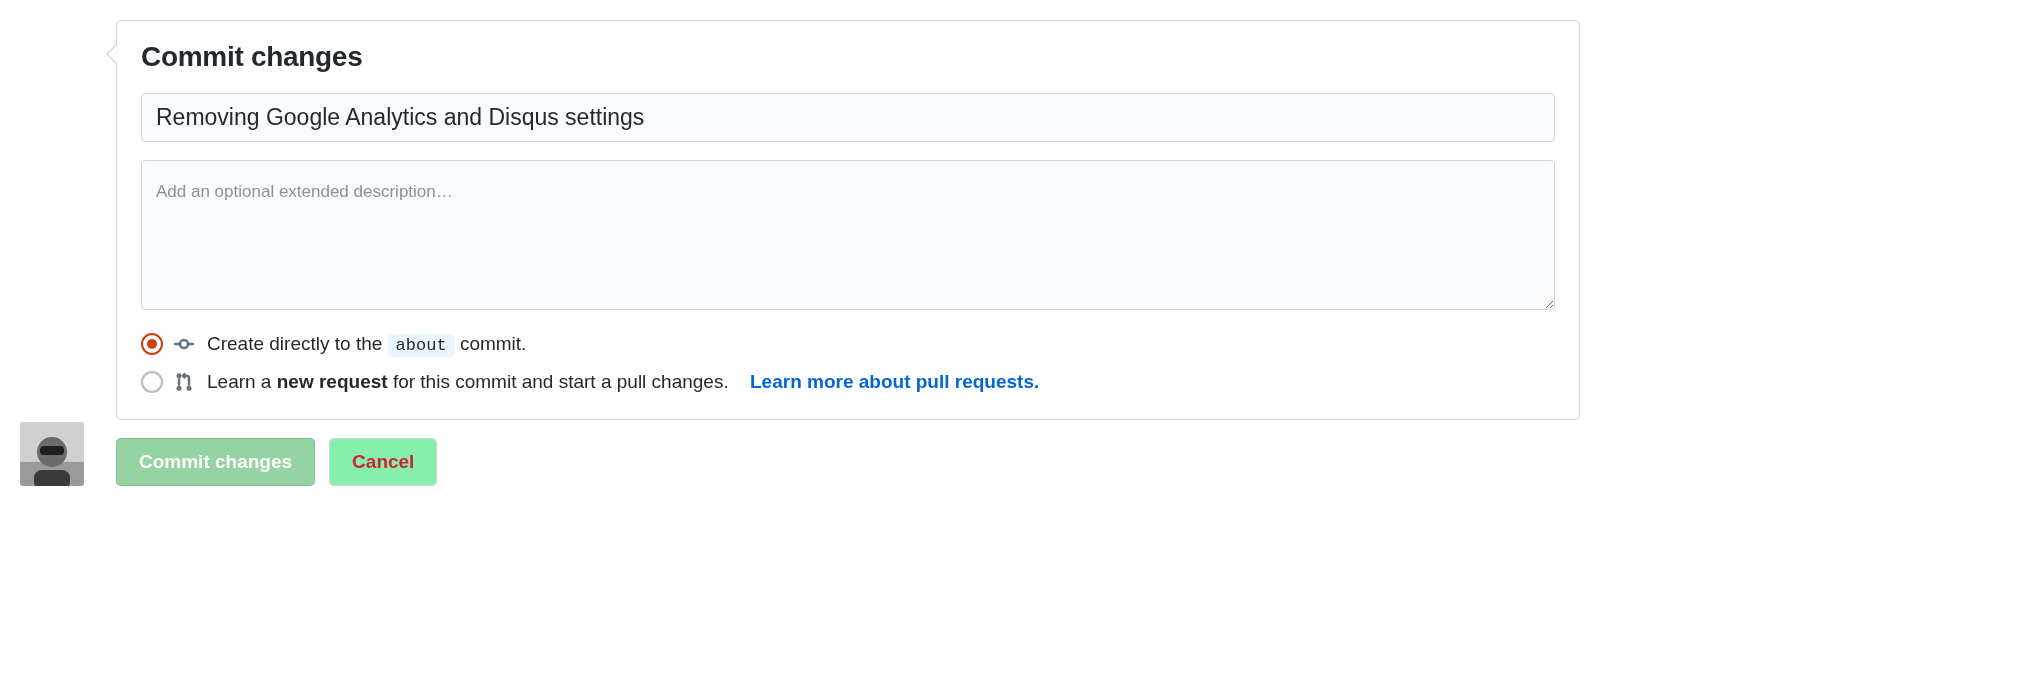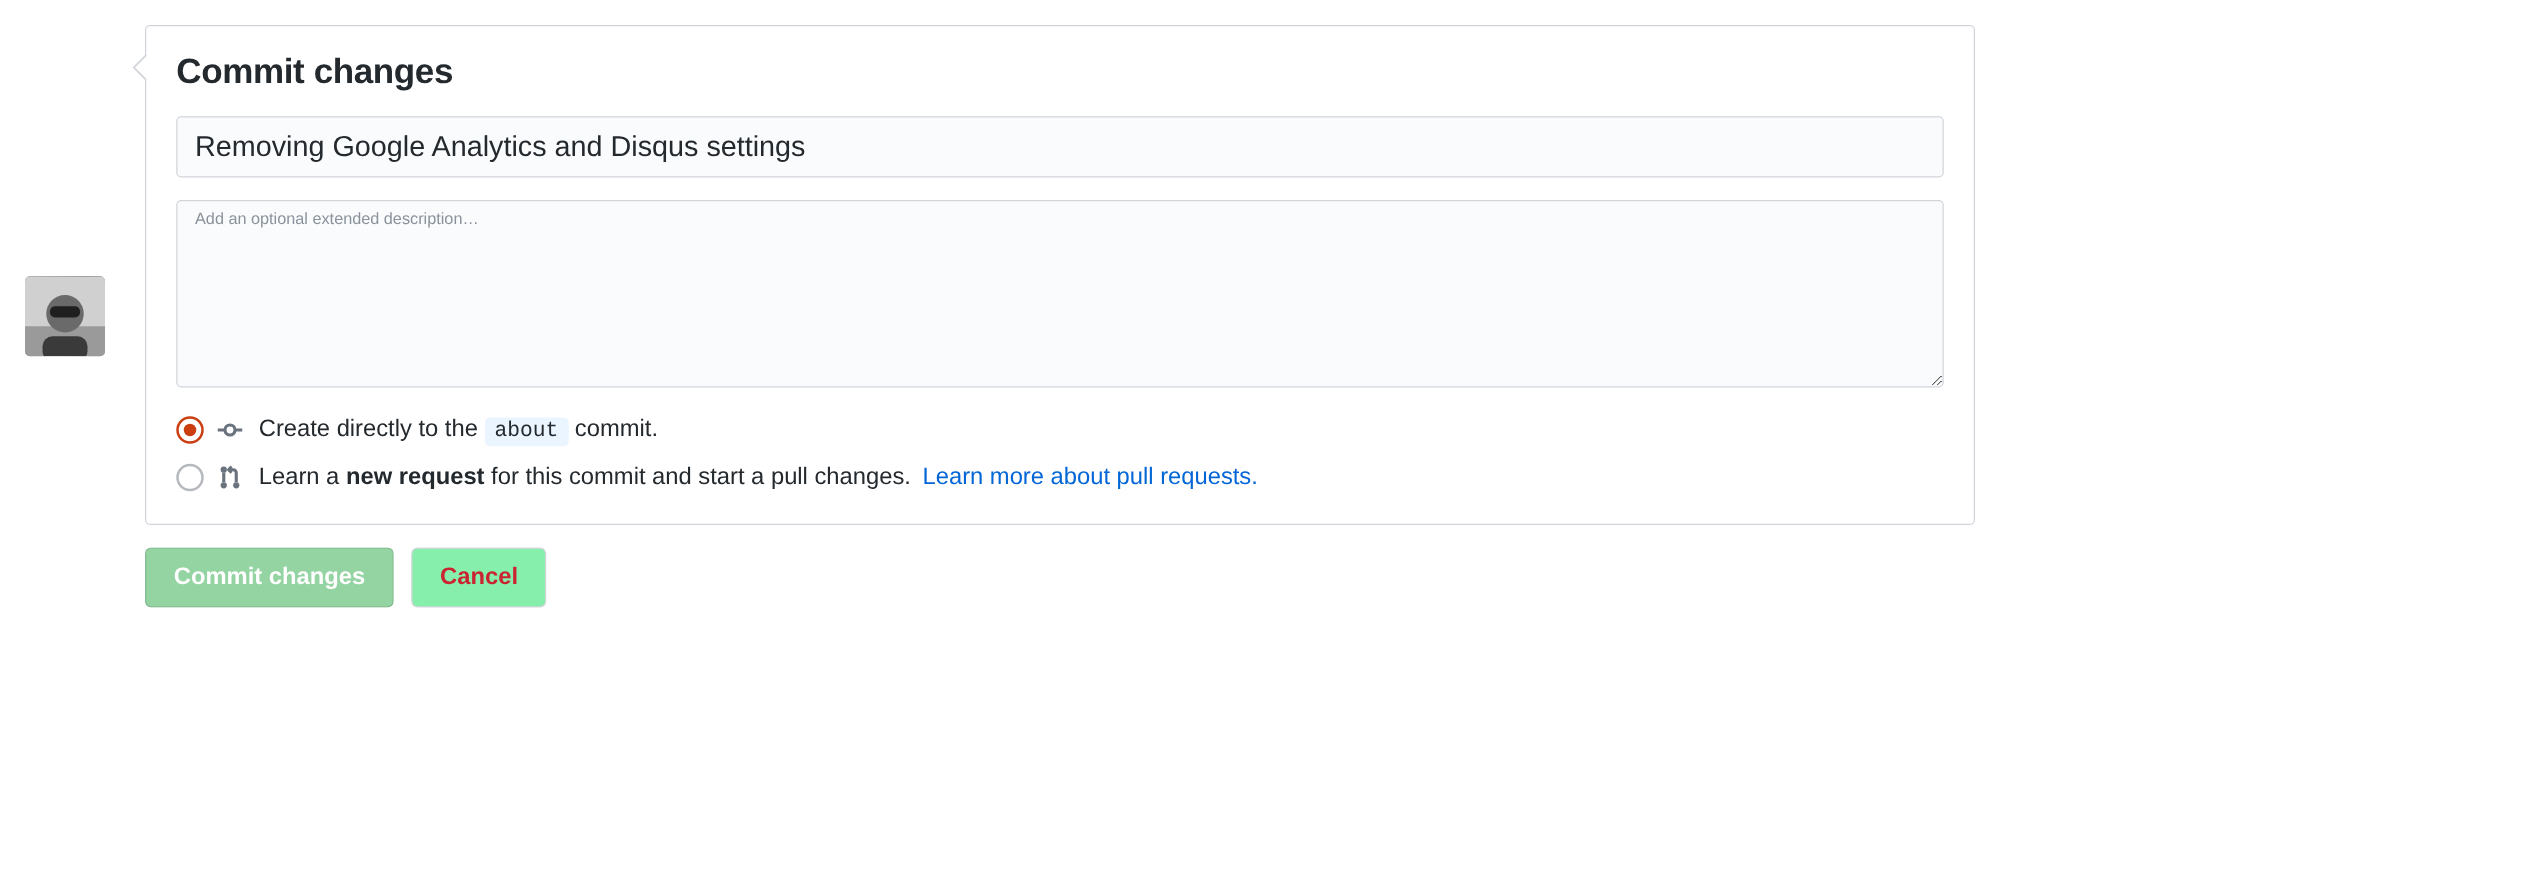--- a/index.html
+++ b/index.html
@@ -5,21 +5,21 @@
   * { box-sizing: border-box; margin: 0; padding: 0; }
   body {
     font-family: -apple-system, BlinkMacSystemFont, "Segoe UI", Helvetica, Arial, sans-serif;
     background: #fff;
     color: #24292e;
     font-size: 14px;
     padding: 20px;
   }
   .wrapper {
     display: flex;
-    align-items: center;
+    align-items: flex-end;
     max-width: 1560px;
   }
   .avatar {
     width: 64px;
     height: 64px;
     border-radius: 4px;
     background: linear-gradient(135deg, #808080 0%, #555 40%, #ccc 70%, #777 100%);
     flex-shrink: 0;
     margin-right: 32px;
     overflow: hidden;
@@ -67,22 +67,22 @@
     border: 1px solid #d1d5da;
     border-radius: 4px;
     background: #fafbfc;
     color: #24292e;
     margin-bottom: 18px;
     font-family: inherit;
   }
   .desc-area {
     width: 100%;
     min-height: 150px;
-    font-size: 13px;
-    padding: 6px 14px;
+    font-size: 17px;
+    padding: 21px 14px;
     border: 1px solid #d1d5da;
     border-radius: 4px;
     background: #fafbfc;
     color: #4d7c0f;
     resize: vertical;
     font-family: inherit;
     margin-bottom: 20px;
   }
   .desc-area::placeholder { color: #8a929c; }
   .radio-row {
@@ -118,21 +118,21 @@
   .row-icon svg { fill: #6a737d; }
   code.branch {
     background: #eaf5ff;
     padding: 2px 8px;
     border-radius: 4px;
     font-family: SFMono-Regular, Consolas, "Liberation Mono", Menlo, monospace;
     font-size: 17px;
     color: #24292e;
   }
   .strong { font-weight: 600; }
-  a.learn { color: #0366d6; text-decoration: none; margin-left: 4px; }
+  a.learn { color: #0366d6; text-decoration: none; margin-left: 16px; font-weight: bold; }
   .actions {
     margin-top: 18px;
     display: flex;
     gap: 14px;
   }
   .btn {
     font-size: 19px;
     font-weight: 600;
     padding: 12px 22px;
     border-radius: 5px;

